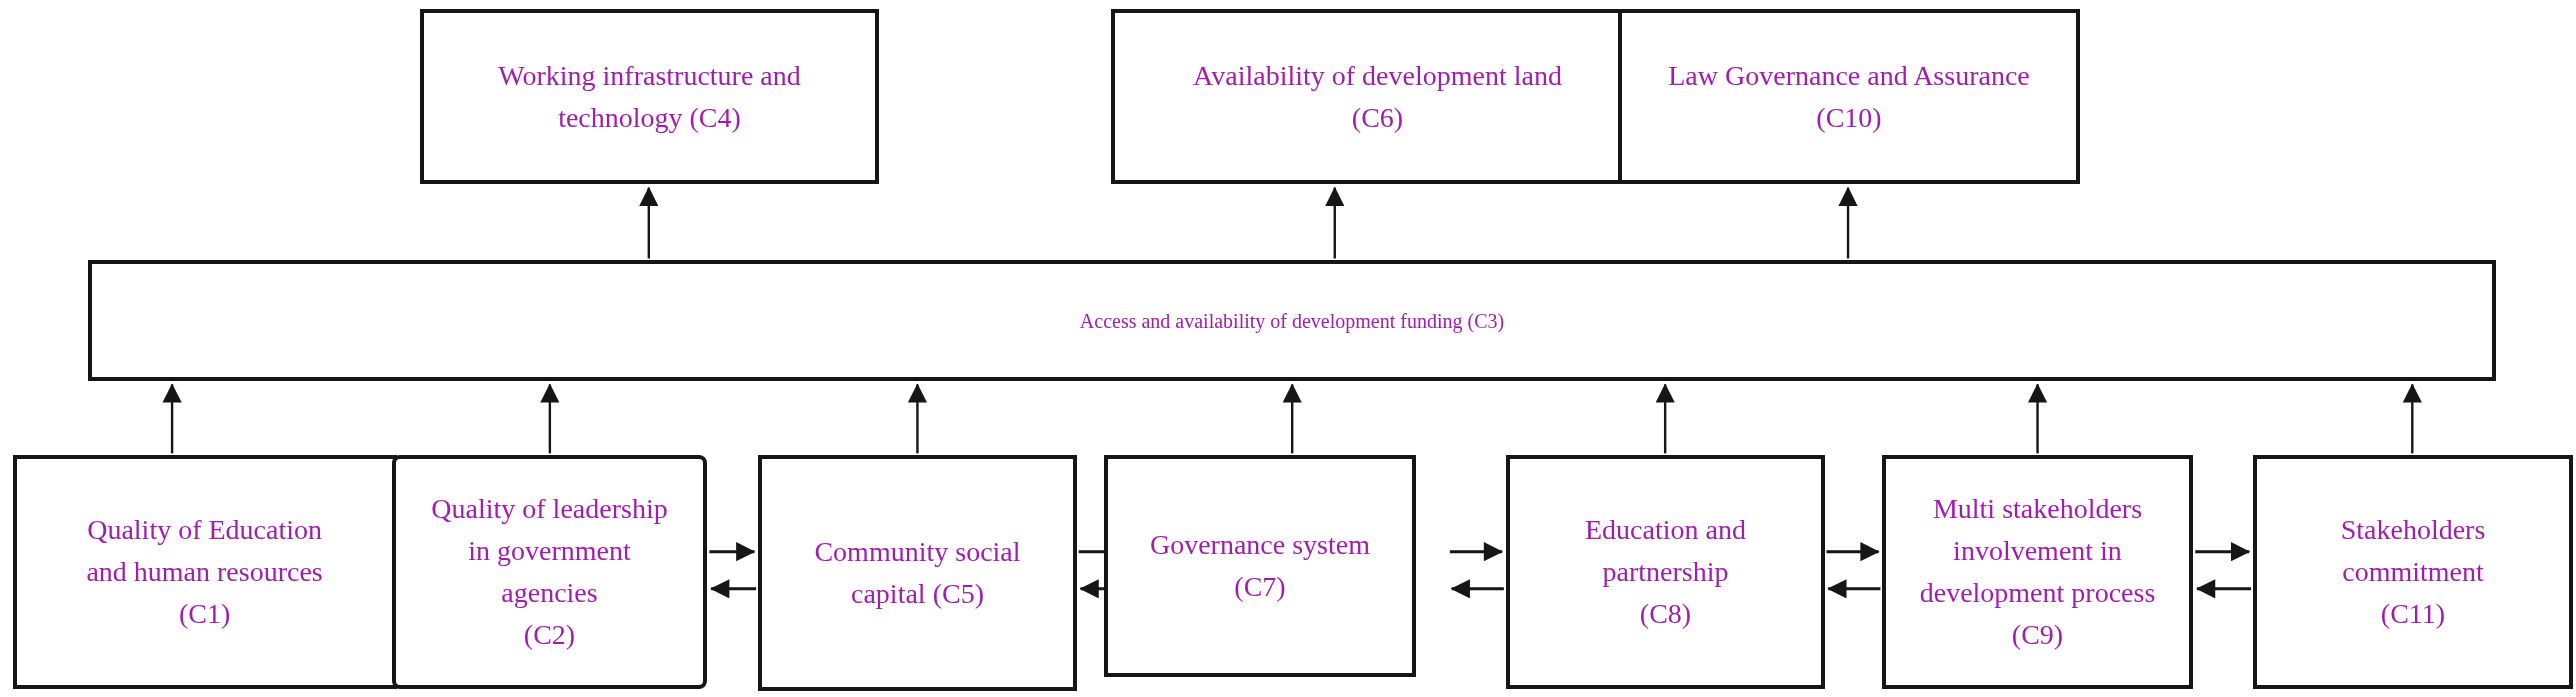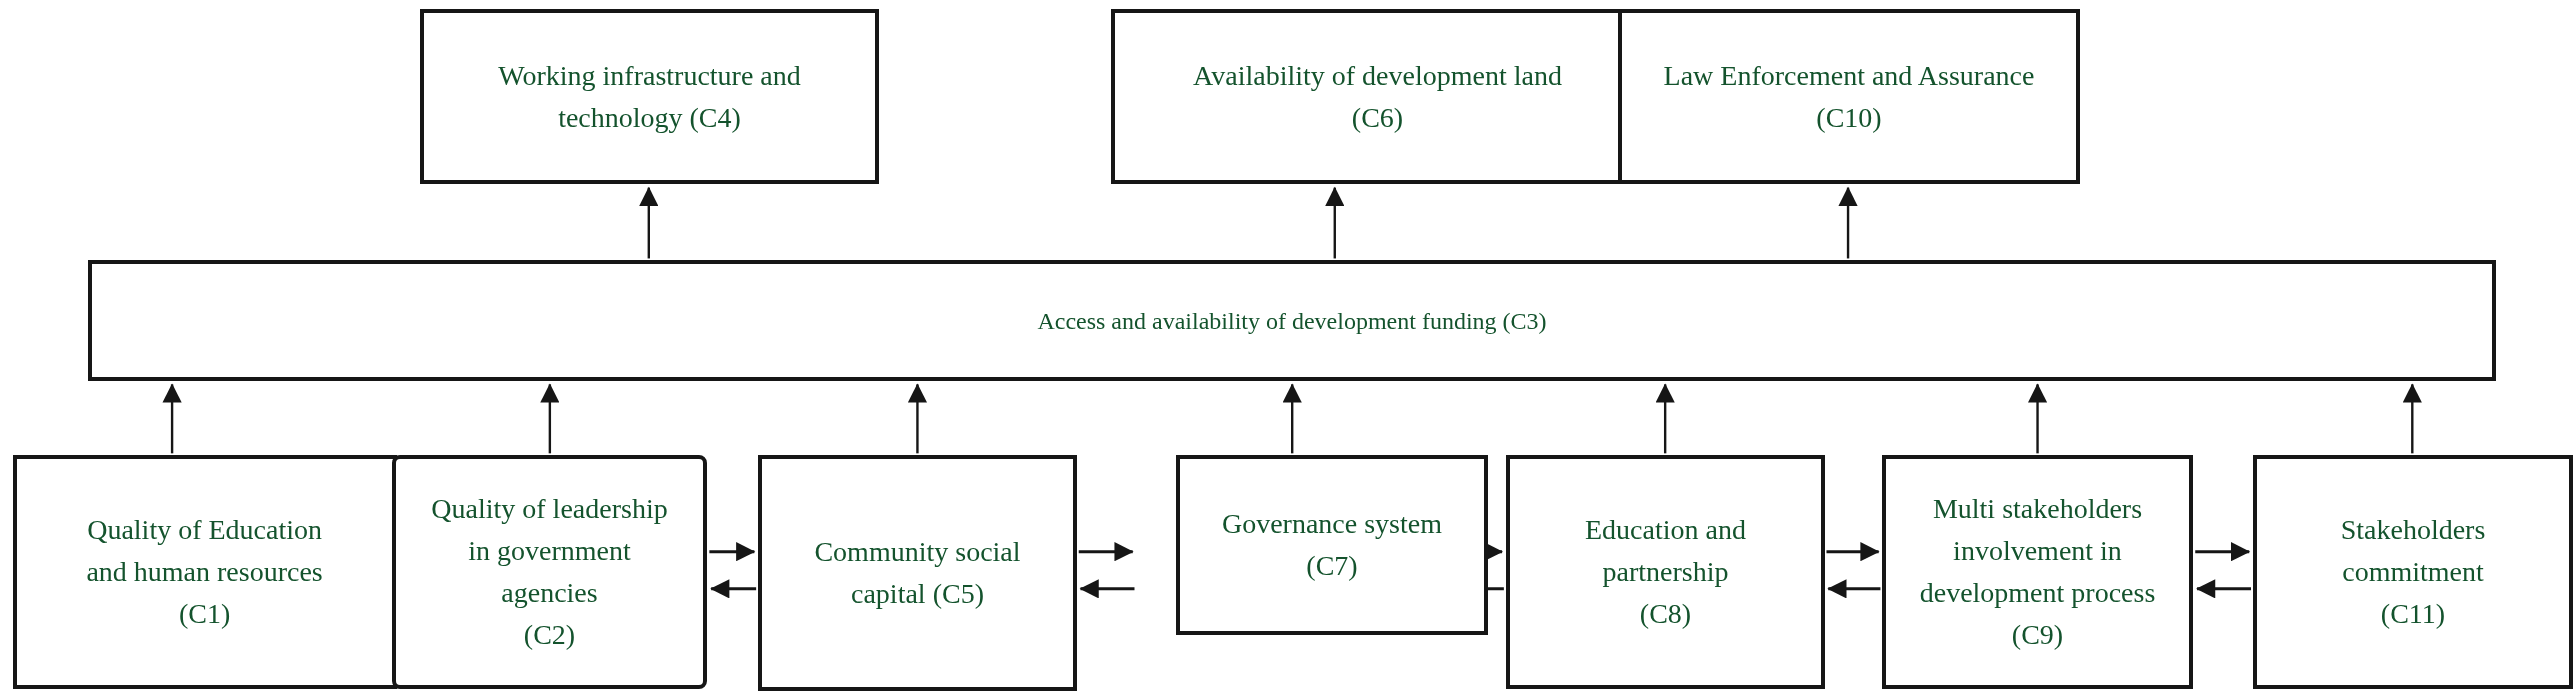--- a/index.html
+++ b/index.html
@@ -9,32 +9,32 @@
     height: 698px;
     background: #ffffff;
     font-family: "Liberation Serif", "DejaVu Serif", serif;
     overflow: hidden;
   }
   .node {
     position: absolute;
     box-sizing: border-box;
     background: #ffffff;
     border: 4.2px solid #161616;
-    color: #14532d;
+    color: #a21caf;
     display: flex;
     align-items: center;
     justify-content: center;
     text-align: center;
     white-space: pre-line;
     font-size: 28px;
     line-height: 1.5;
     padding: 0 8.4px;
   }
   .node.wide {
-    font-size: 24px;
+    font-size: 20px;
     border-width: 4.8px;
   }
   .arrows {
     position: absolute;
     left: 0; top: 0;
     width: 2576px;
     height: 698px;
     pointer-events: none;
   }
 </style>
@@ -81,35 +81,35 @@
     <line x1="3136" y1="982" x2="3049" y2="982" stroke="#161616" stroke-width="5" marker-end="url(#ah)"></line>
 
     <line x1="3661" y1="920" x2="3751" y2="920" stroke="#161616" stroke-width="5" marker-end="url(#ah)"></line>
     <line x1="3754" y1="982" x2="3664" y2="982" stroke="#161616" stroke-width="5" marker-end="url(#ah)"></line>
   </svg>
 
   <div class="node" style="left:420px;  top:9px; width:459px; height:175px;">Working infrastructure and
 technology (C4)</div>
   <div class="node" style="left:1111px; top:9px; width:533px; height:175px;">Availability of development land
 (C6)</div>
-  <div class="node" style="left:1618px; top:9px; width:462px; height:175px;">Law Enforcement and Assurance
+  <div class="node" style="left:1618px; top:9px; width:462px; height:175px;">Law Governance and Assurance
 (C10)</div>
 
   <div class="node wide" style="left:88px; top:260px; width:2408px; height:121px;">Access and availability of development funding (C3)</div>
 
   <div class="node" style="left:12.6px;   top:455px; width:384px; height:234px;">Quality of Education
 and human resources
 (C1)</div>
   <div class="node" style="left:392px;  top:455px; width:315px; height:234px;border-radius:8px;">Quality of leadership
 in government
 agencies
 (C2)</div>
   <div class="node" style="left:758px; top:455px; width:319px; height:236px;">Community social
 capital (C5)</div>
-  <div class="node" style="left:1176px; top:455px; width:312px; height:180px;text-align:center;">Governance system
+  <div class="node" style="left:1104px; top:455px; width:312px; height:222px;text-align:center;">Governance system
 (C7)</div>
   <div class="node" style="left:1506px; top:455px; width:319px; height:234px;">Education and
 partnership
 (C8)</div>
   <div class="node" style="left:1882px; top:455px; width:311px; height:234px;">Multi stakeholders
 involvement in
 development process
 (C9)</div>
   <div class="node" style="left:2253px; top:455px; width:320px; height:234px;">Stakeholders
 commitment

